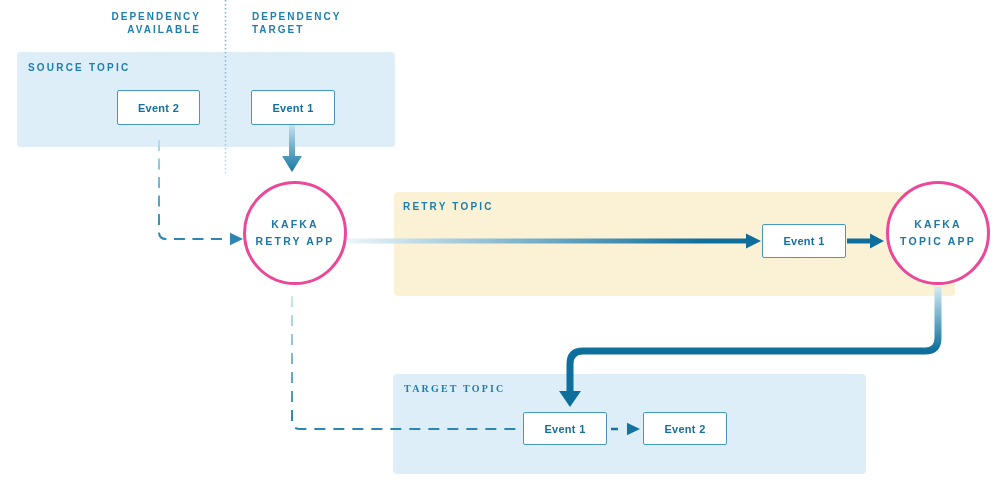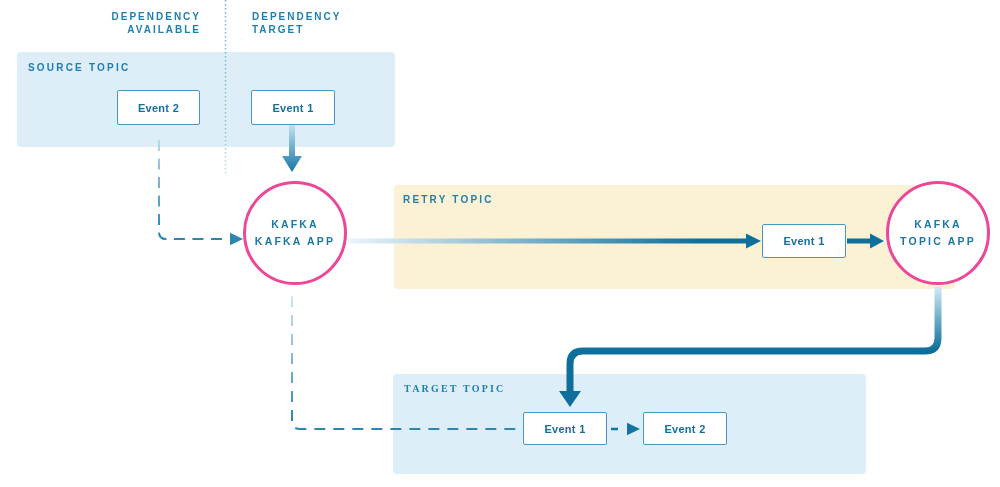--- a/index.html
+++ b/index.html
@@ -38,21 +38,21 @@
   .topic-cream { background: #fbf2d5; }
   .topic-label {
     position: absolute;
     font-size: 10px;
     font-weight: bold;
     letter-spacing: 2.2px;
     color: #1e7fae;
     white-space: nowrap;
   }
   #source-topic { left: 17px;  top: 52px;  width: 378px; height: 95px; }
-  #retry-topic  { left: 394px; top: 185px; width: 561px; height: 104px; }
+  #retry-topic  { left: 394px; top: 192px; width: 561px; height: 104px; }
   #target-topic { left: 393px; top: 374px; width: 473px; height: 100px; font-family: Liberation Serif, serif; }
   #source-topic .topic-label { left: 11px; top: 10px; }
   #retry-topic  .topic-label { left: 9px;  top: 9px; }
   #target-topic .topic-label { left: 11px; top: 9px; }
 
   
   svg.arrows {
     position: absolute;
     left: 0; top: 0;
     width: 1000px; height: 487px;
@@ -181,21 +181,21 @@
 
   <div class="event" id="src-event-2">Event 2</div>
   <div class="event" id="src-event-1">Event 1</div>
   <div class="event" id="retry-event-1">Event 1</div>
   <div class="event" id="tgt-event-1">Event 1</div>
   <div class="event" id="tgt-event-2">Event 2</div>
 
   <div class="app-circle" id="main-app">
     <div class="app-name">
       <span>KAFKA</span>
-      <span>KAFKA APP</span>
+      <span>RETRY APP</span>
     </div>
   </div>
   <div class="app-circle" id="retry-app">
     <div class="app-name">
       <span>KAFKA</span>
       <span>TOPIC APP</span>
     </div>
   </div>
 
 </div>

